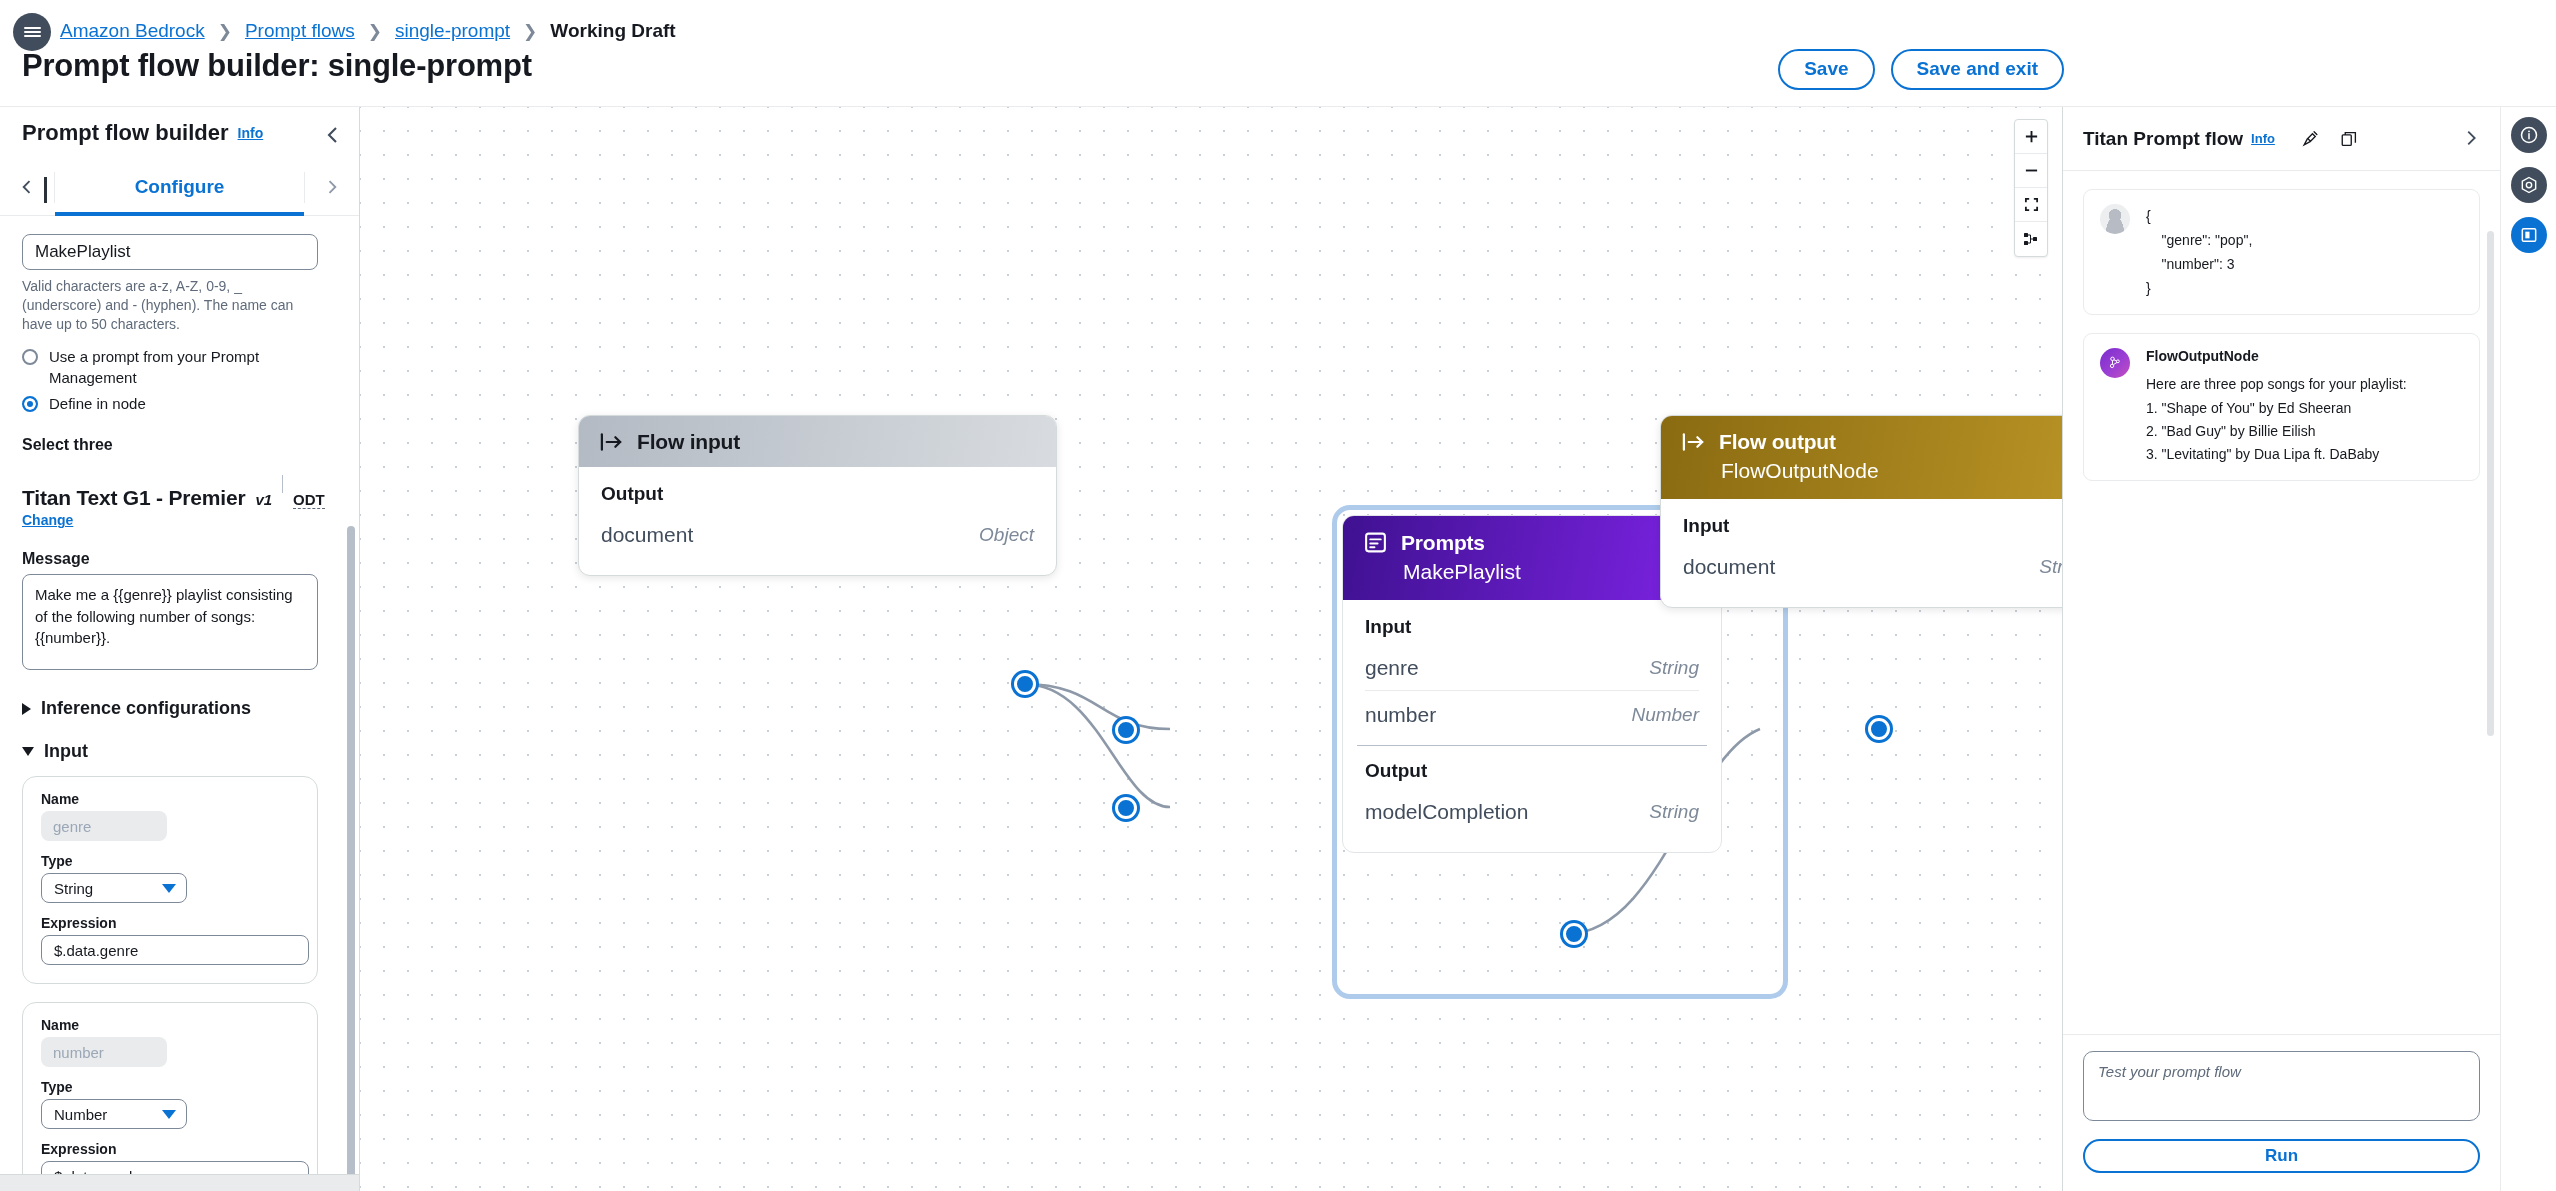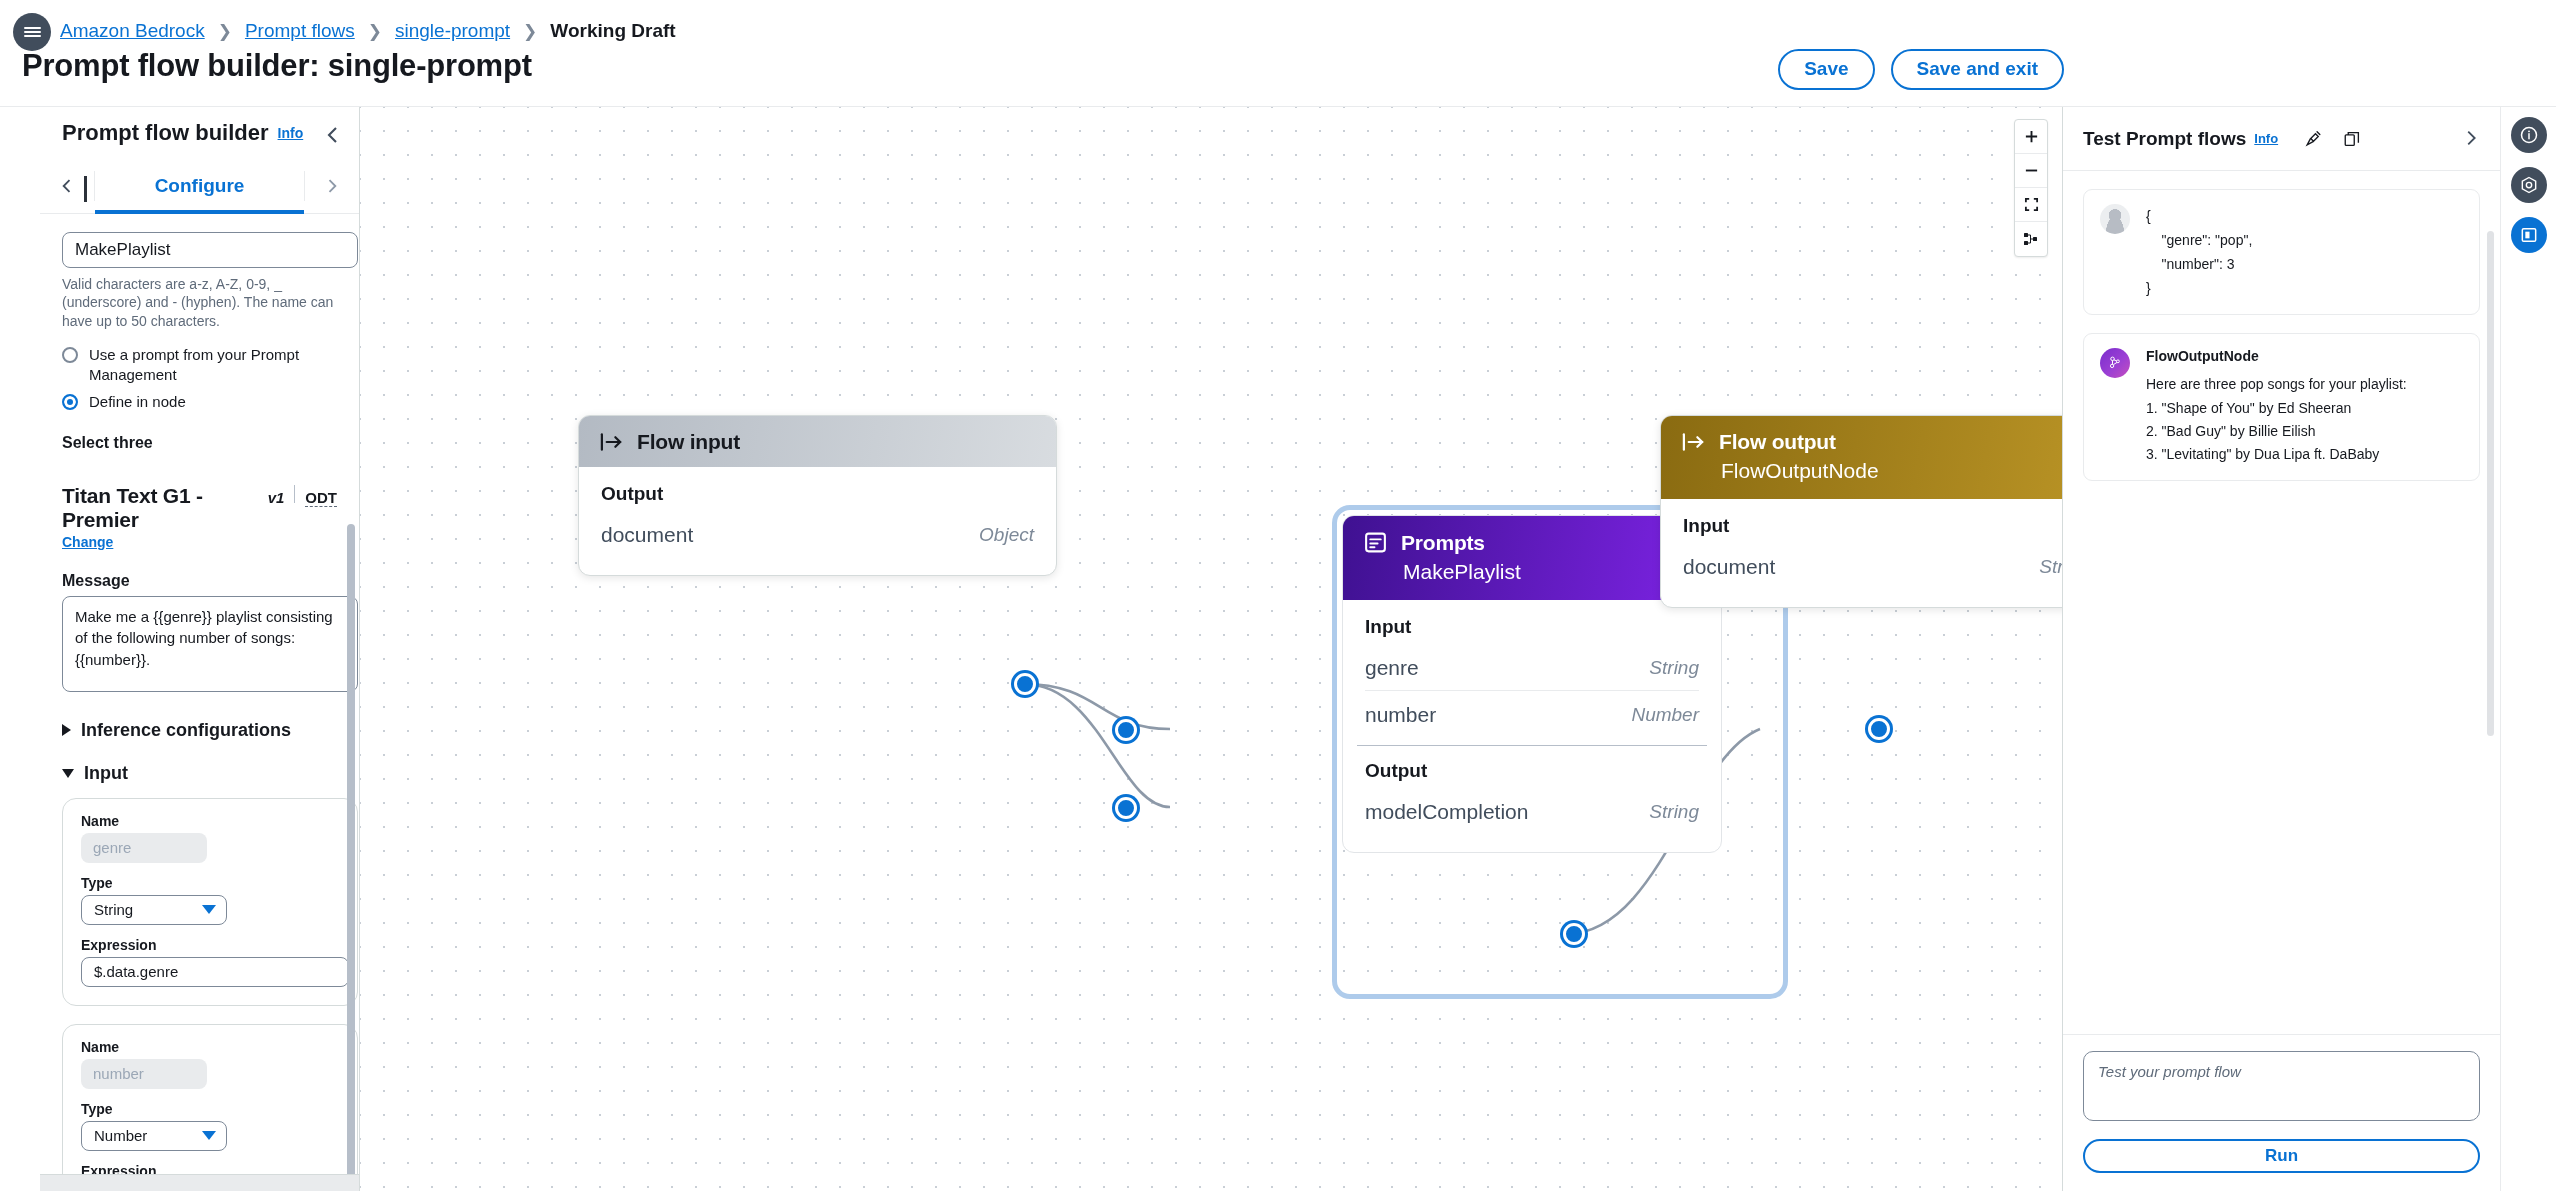--- a/index.html
+++ b/index.html
@@ -52,21 +52,20 @@
   
   .body-row { flex: 1 1 auto; display: flex; min-height: 0; position: relative; }
 
   
   .leftpanel {
     width: 360px; flex: 0 0 360px;
     background: #ffffff;
     border-right: 1px solid #d5dbdb;
     display: flex; flex-direction: column;
     position: relative;
-    padding-left: 40px;
   }
   .lp-header {
     height: 55px; display: flex; align-items: center;
     padding: 0 22px; position: relative;
   }
   .lp-title { font-size: 22px; font-weight: 700; }
   .lp-info { color:#0972d3; font-size: 14px; font-weight:700; margin-left: 9px; text-decoration: underline; cursor:pointer;}
   .lp-collapse {
     position: absolute; right: 14px; top: 16px;
     width: 24px; height: 24px; cursor: pointer;
@@ -510,21 +509,21 @@
             <span class="port-type">String</span>
           </div>
         </div>
       </div>
       <div class="port-dot" style="left:1508px; top:611px;"></div>
 
     </div>
 
     <div class="rightpanel">
       <div class="rp-header">
-        <span class="rp-title">Test Prompt flows</span>
+        <span class="rp-title">Titan Prompt flow</span>
         <span class="rp-info">Info</span>
         <span class="rp-icons">
           <span class="rp-icon">
             <svg width="19" height="19" viewBox="0 0 24 24" fill="none" stroke="#16191f" stroke-width="1.7" stroke-linecap="round">
               <path d="M16.5 3.5 L20 7"></path>
                 <path d="M14.5 6 L18 9.5 L12 15.5 L8.5 12 Z"></path>
               <path d="M8 12.5 L4 20 L11.5 16"></path>
             </svg>
           </span>
           <span class="rp-icon">

